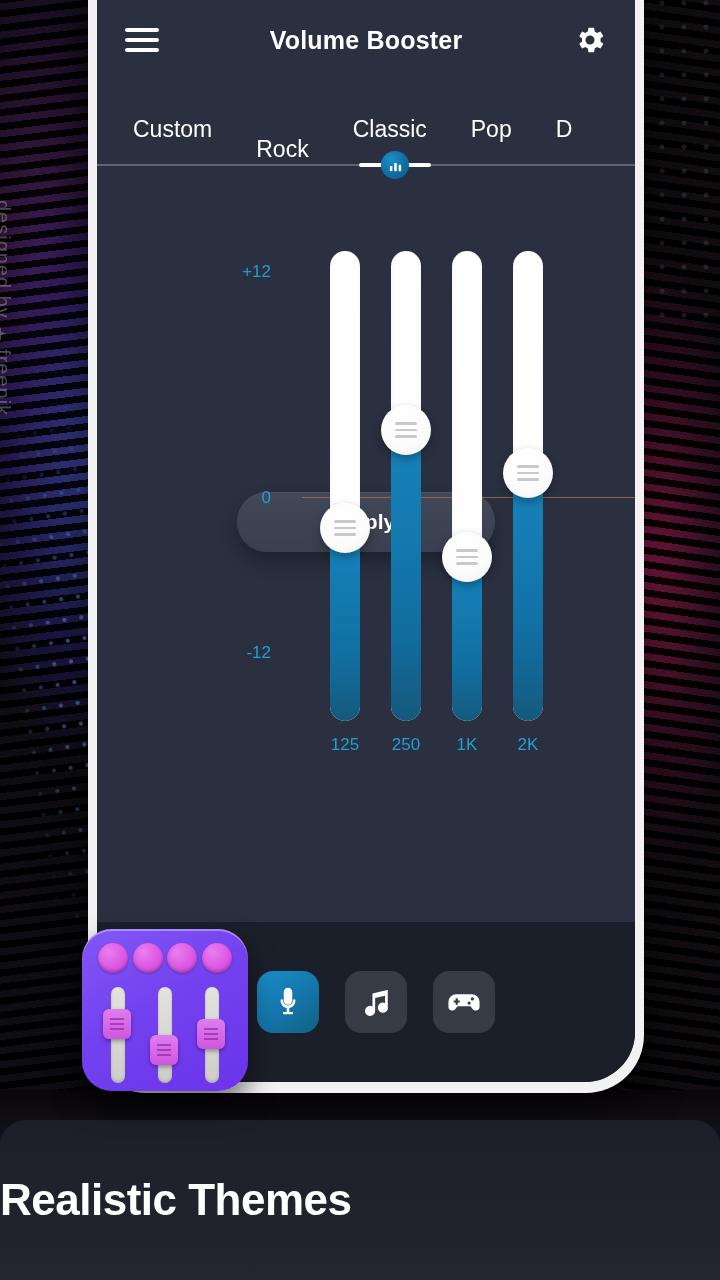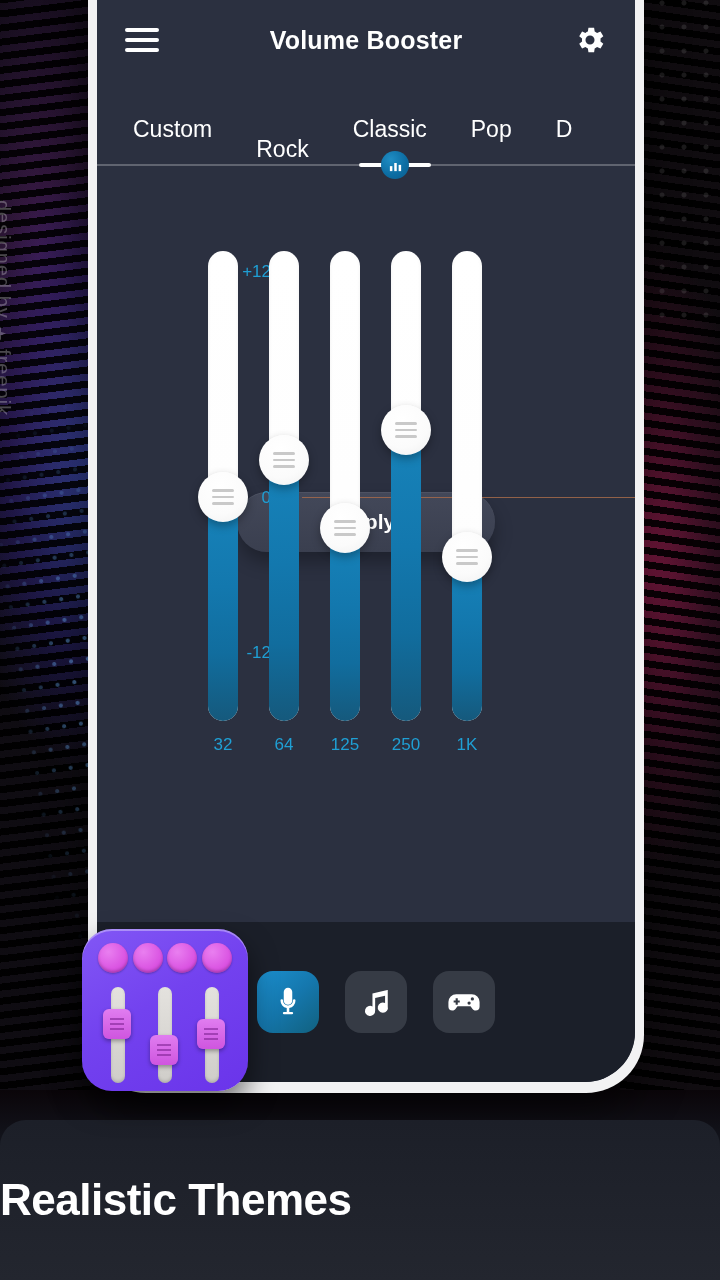--- a/index.html
+++ b/index.html
@@ -273,41 +273,21 @@
     </div>
 
     <div class="eq">
 
       <div class="scale-lbl" style="left:130px; top:96px;">+12</div>
       <div class="scale-lbl" style="left:130px; top:322px;">0</div>
       <div class="scale-lbl" style="left:130px; top:477px;">-12</div>
 
       <div class="zeroline" style="top:331px;"></div>
 
-      <div class="slider" style="left:111px; top:85px; height:470px;">
-        <div class="track" style="height:470px;"></div>
-        <div class="fill" style="top:246px; height:224px;"></div>
-        <div class="thumb" style="top:221px;">
-          <i></i>
-          <i></i>
-          <i></i>
-        </div>
-        <div class="freq" style="top:484px;">32</div>
-      </div>
-
-      <div class="slider" style="left:172px; top:85px; height:470px;">
-        <div class="track" style="height:470px;"></div>
-        <div class="fill" style="top:209px; height:261px;"></div>
-        <div class="thumb" style="top:184px;">
-          <i></i>
-          <i></i>
-          <i></i>
-        </div>
-        <div class="freq" style="top:484px;">64</div>
-      </div>
+
 
       <div class="slider" style="left:233px; top:85px; height:470px;">
         <div class="track" style="height:470px;"></div>
         <div class="fill" style="top:277px; height:193px;"></div>
         <div class="thumb" style="top:252px;">
           <i></i>
           <i></i>
           <i></i>
         </div>
         <div class="freq" style="top:484px;">125</div>
@@ -328,20 +308,30 @@
         <div class="track" style="height:470px;"></div>
         <div class="fill" style="top:306px; height:164px;"></div>
         <div class="thumb" style="top:281px;">
           <i></i>
           <i></i>
           <i></i>
         </div>
         <div class="freq" style="top:484px;">1K</div>
       </div>
 
+      <div class="slider" style="left:416px; top:85px; height:470px;">
+        <div class="track" style="height:470px;"></div>
+        <div class="fill" style="top:222px; height:248px;"></div>
+        <div class="thumb" style="top:197px;">
+          <i></i>
+          <i></i>
+          <i></i>
+        </div>
+        <div class="freq" style="top:484px;">2K</div>
+      </div>
     </div>
 
     <div class="applywrap">
       <button class="applybtn">Apply</button>
     </div>
 
     <div class="spacer"></div>
 
     <div class="bottombar">
       <div class="appicon mic">

